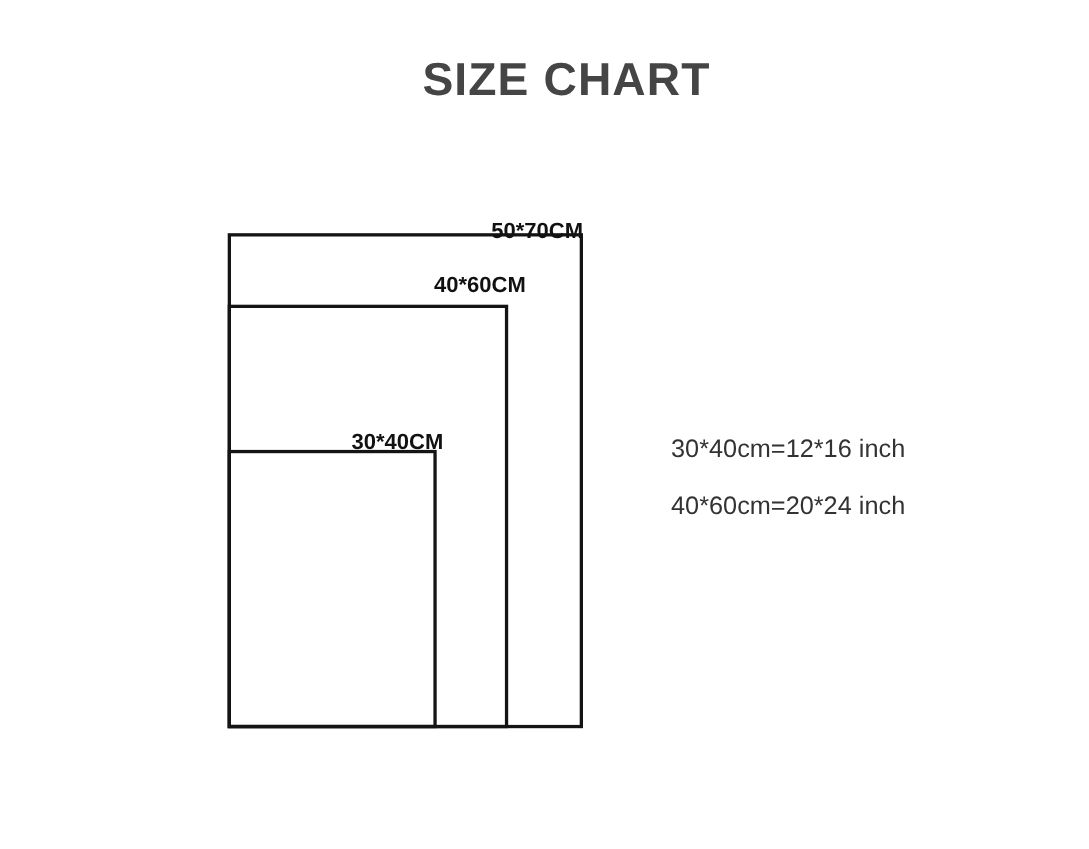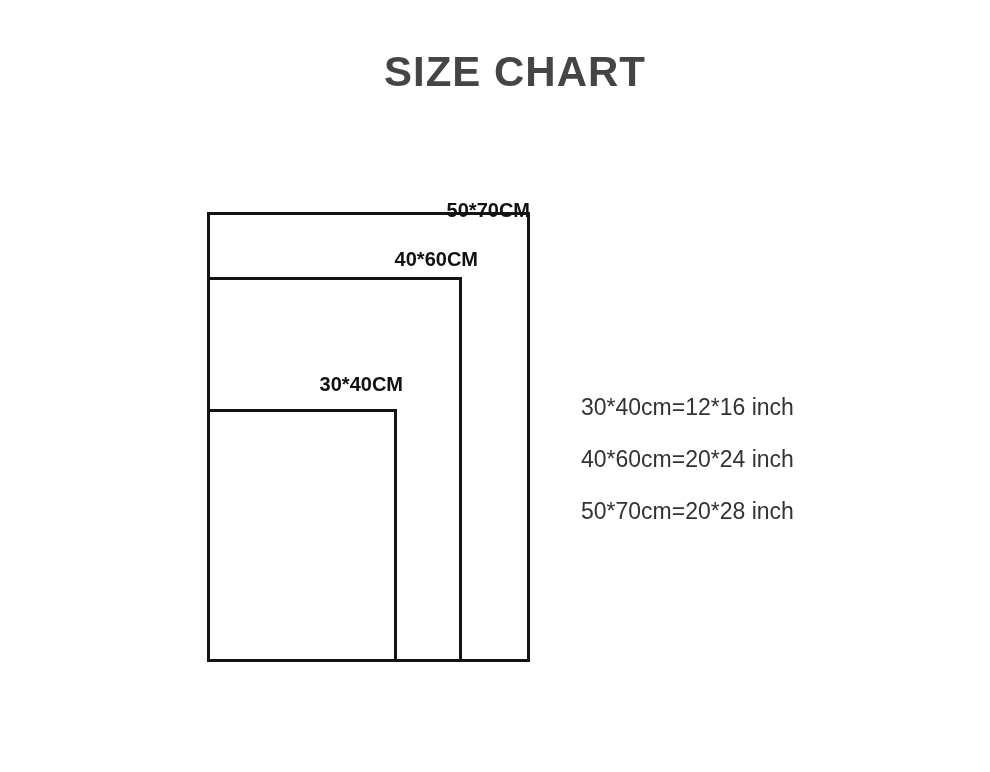--- a/index.html
+++ b/index.html
@@ -39,24 +39,24 @@
   .rect-30x40 { left: 207px; top: 409px; width: 190px; height: 253px; }
   .rect-label {
     position: absolute;
     font-size: 20px;
     font-weight: bold;
     color: #111111;
     white-space: nowrap;
   }
   .label-50x70 { top: 183px; right: 460px; margin-top: 16px; }
   .label-40x60 { top: 248px; right: 512px; }
-  .label-30x40 { top: 373px; right: 587px; margin-left: 21px; }
+  .label-30x40 { top: 391px; right: 587px; margin-left: 21px; }
   .legend {
     position: absolute;
-    left: 581px;
+    left: 610px;
     top: 393px;
     display: flex;
     flex-direction: column;
     gap: 24px;
   }
   .legend-line {
     font-size: 23px;
     font-weight: normal;
     color: #333333;
     line-height: 28px;
@@ -74,16 +74,15 @@
   <div class="rect rect-40x60"></div>
   <div class="rect rect-30x40"></div>
 
   <div class="rect-label label-50x70">50*70CM</div>
   <div class="rect-label label-40x60">40*60CM</div>
   <div class="rect-label label-30x40">30*40CM</div>
 
   <div class="legend">
     <div class="legend-line">30*40cm=12*16 inch</div>
     <div class="legend-line">40*60cm=20*24 inch</div>
-    <div class="legend-line">50*70cm=20*28 inch</div>
   </div>
 
 </div>
 
 </body></html>

